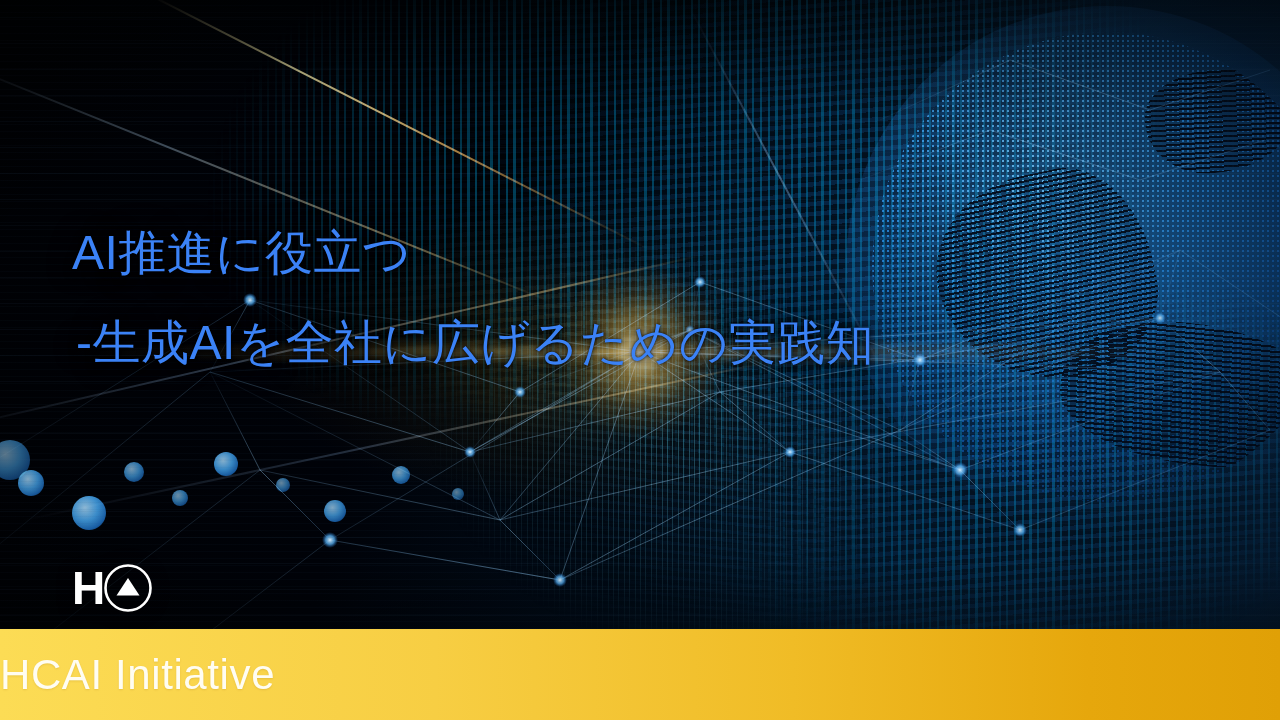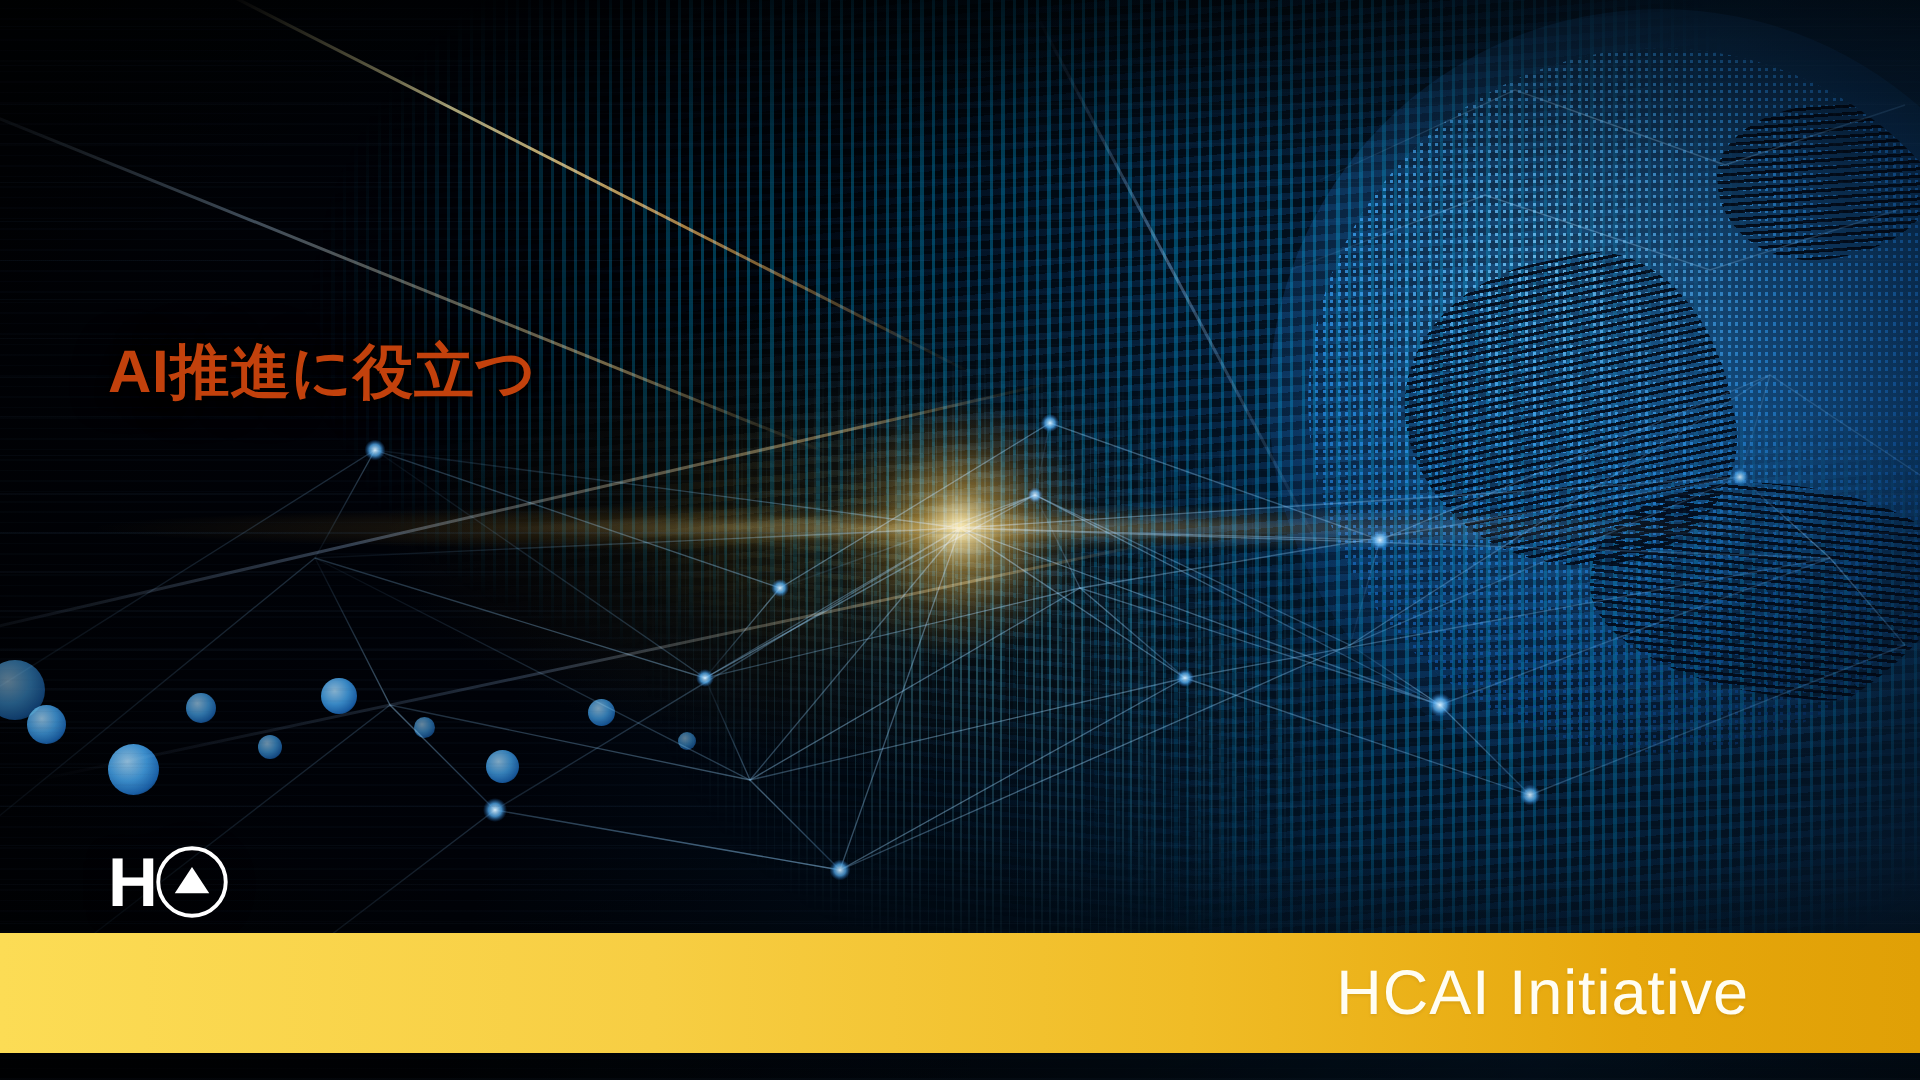--- a/index.html
+++ b/index.html
@@ -181,23 +181,23 @@
       radial-gradient(ellipse 88% 92% at 46% 48%, rgba(0,0,0,0) 42%, rgba(0,0,0,0.55) 100%),
       linear-gradient(180deg, rgba(0,0,0,0.45) 0%, rgba(0,0,0,0) 16%, rgba(0,0,0,0) 78%, rgba(0,0,0,0.50) 100%);
   }
 
   
   .headline {
     position: absolute;
     left: 72px;
     top: 176px;
     width: 1160px;
-    color: #c2410c;
-    font-weight: 700;
-    font-size: 40px;
+    color: #3b82f6;
+    font-weight: 400;
+    font-size: 48px;
     line-height: 90px;
     letter-spacing: .5px;
     white-space: nowrap;
     text-shadow:
       0 2px 10px rgba(0,0,0,.80),
       0 0 26px rgba(0,0,0,.55),
       0 0 3px rgba(0,0,0,.85);
   }
   .headline .line { display: block; }
   .headline .line-2 { padding-left: 26px; }
@@ -232,26 +232,26 @@
     line-height: 1;
     letter-spacing: -.5px;
     margin-left: -3px;
   }
 
   
   .footer-bar {
     position: absolute;
     left: 0;
     right: 0;
-    bottom: 18px;
-    height: 80px;
+    bottom: 0;
+    height: 91px;
     background: linear-gradient(90deg, #fcdc55 0%, #f7ce43 34%, #f0bc26 62%, #e6a70c 85%, #e0a006 100%);
     display: flex;
     align-items: center;
-    justify-content: flex-end;
+    justify-content: flex-start;
   }
   .footer-title {
     color: #fffdf2;
     font-size: 42px;
     font-weight: 400;
     letter-spacing: .6px;
     padding-right: 114px;
     line-height: 1;
     text-shadow: 0 1px 2px rgba(150,100,0,.18);
   }
@@ -341,20 +341,21 @@
   <span class="streak streak-d"></span>
   <span class="streak streak-e"></span>
 
   <div class="bg-layer bg-flare"></div>
   <div class="bg-layer bg-scan"></div>
   <div class="bg-layer bg-scan-fine"></div>
   <div class="bg-layer bg-vignette"></div>
 
   <h1 class="headline">
     <span class="line line-1">AI推進に役立つ</span>
+    <span class="line line-3">-生成AIを全社に広げるための実践知</span>
   </h1>
 
   <div class="logo">
     <span class="logo-h">H</span>
     <svg class="logo-mark" viewBox="0 0 52 52">
       <circle cx="26" cy="26" r="22.5" fill="none" stroke="#ffffff" stroke-width="2.6"></circle>
       <path d="M14.5 33.5 L26 16 L37.5 33.5 Z" fill="#ffffff"></path>
     </svg>
   </div>
 

